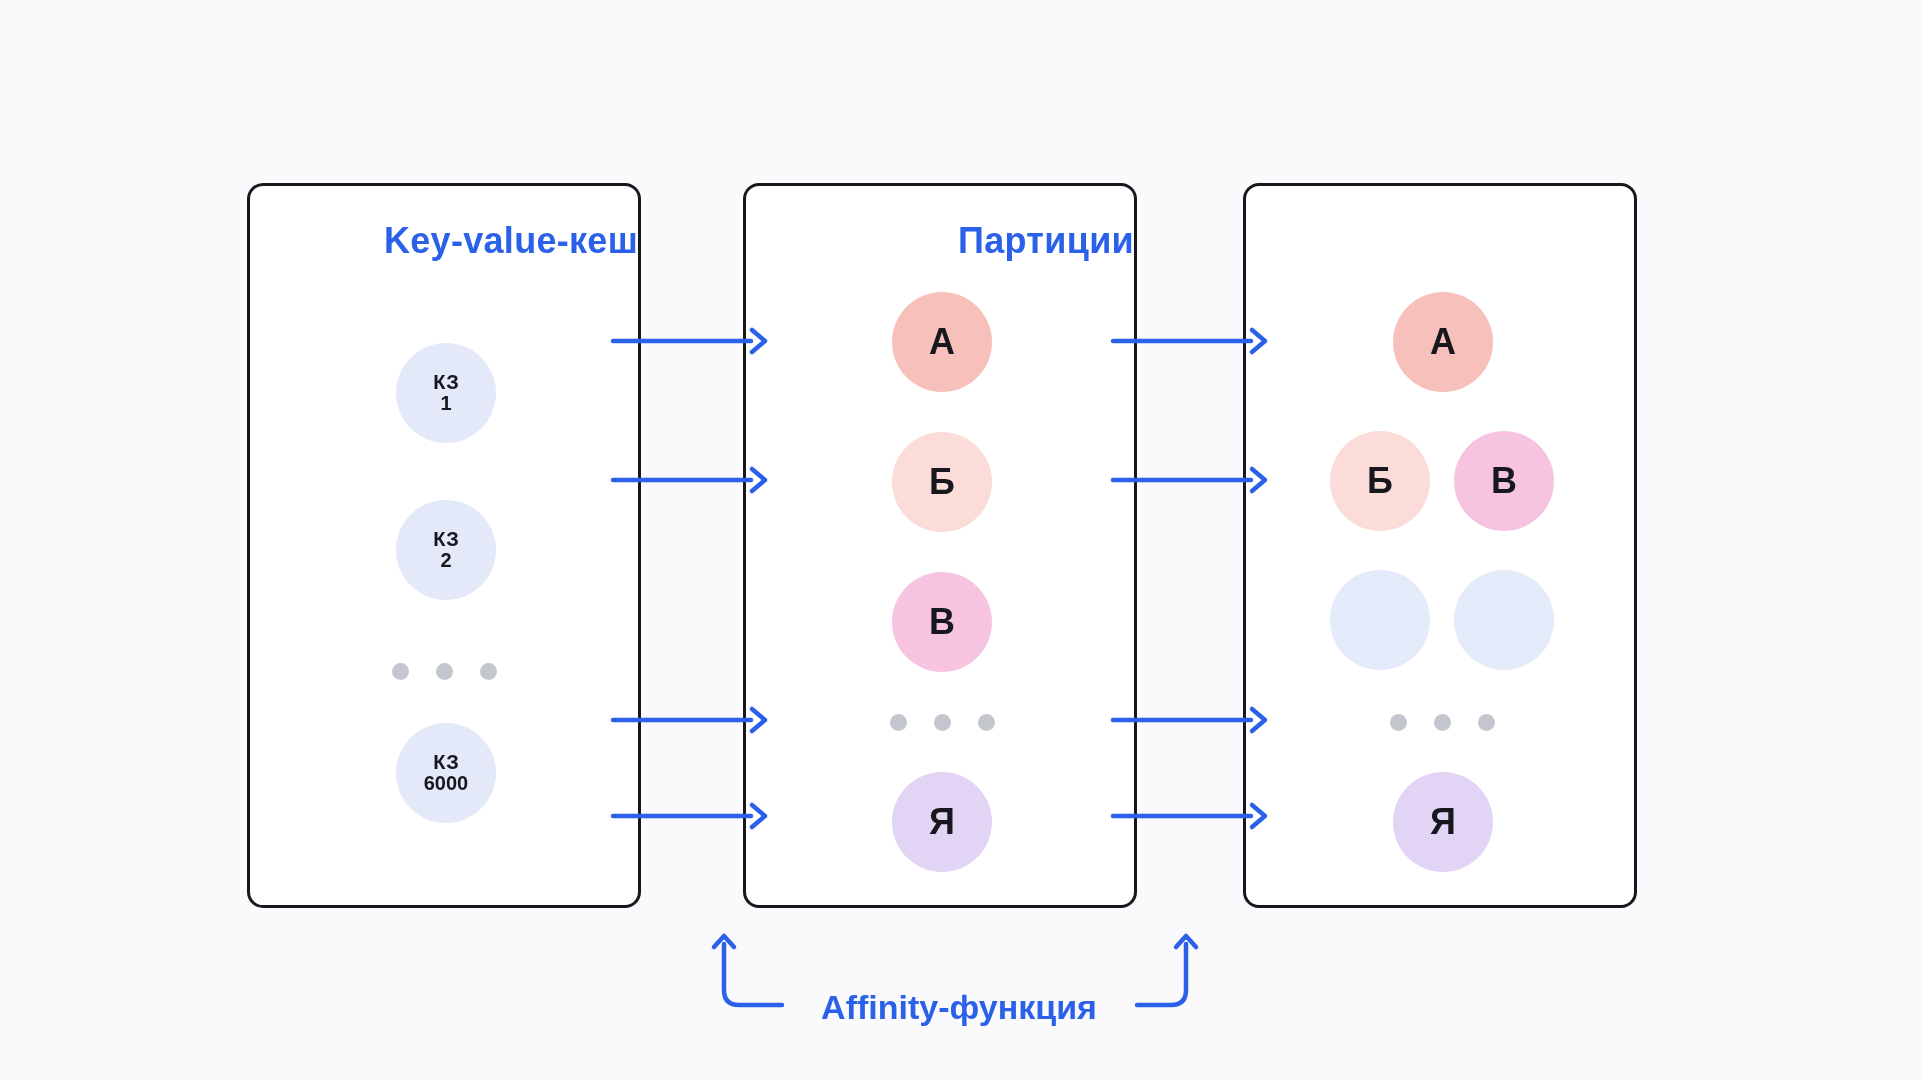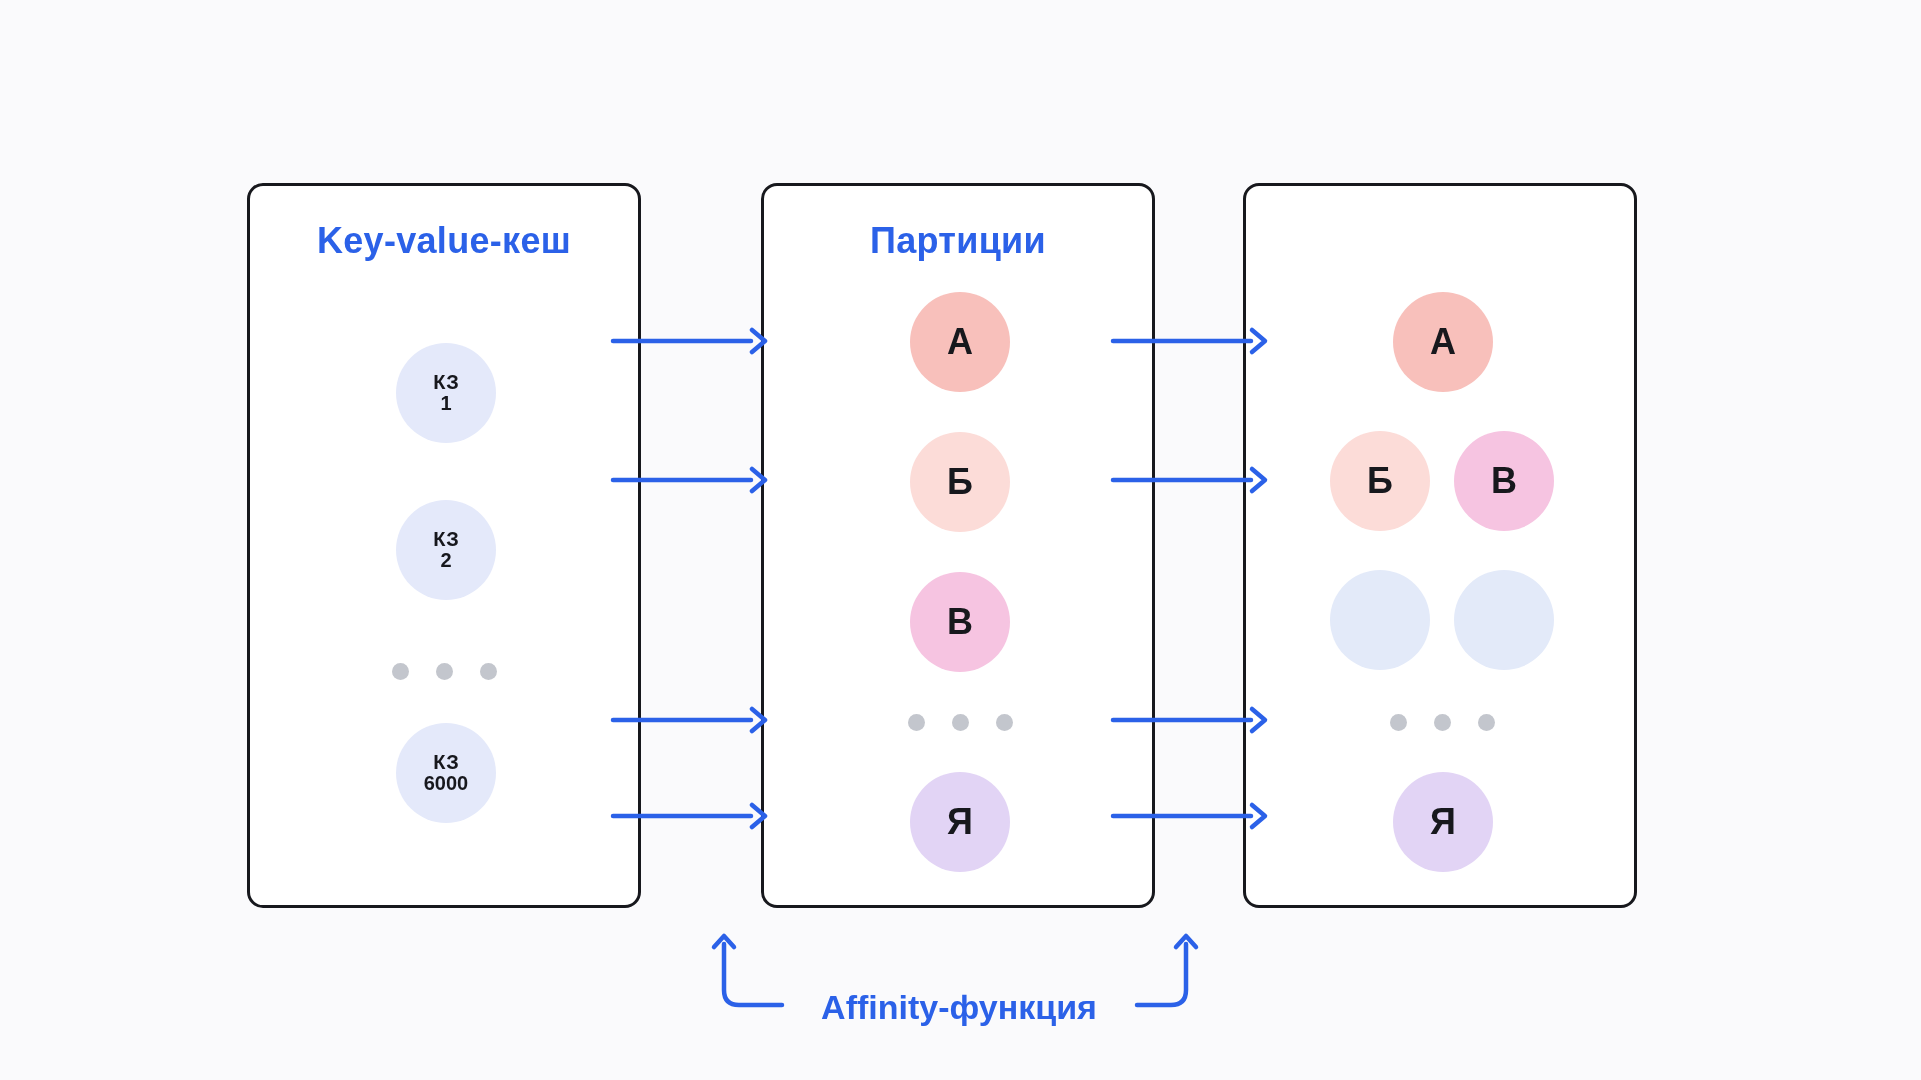--- a/index.html
+++ b/index.html
@@ -8,21 +8,21 @@
     background:var(--color-page_bg,#FAFAFC);
     font-family:"Liberation Sans","DejaVu Sans",sans-serif;
   }
   .panel{
     position:absolute;top:183px;width:394px;height:725px;box-sizing:border-box;
     background:var(--color-panel_bg,#fff);
     border:3px solid var(--color-ink,#17181D);
     border-radius:16px;
   }
   .panel-title{
-    position:absolute;left:0;right:0;top:34px;text-align:center;
+    position:absolute;left:0;right:0;top:34px;text-align:right;
     font-size:36px;font-weight:bold;color:var(--color-accent,#2B61E8);
     letter-spacing:.3px;
   }
   .circle{
     position:absolute;width:100px;height:100px;border-radius:50%;
     display:flex;flex-direction:column;align-items:center;justify-content:center;
     color:var(--color-ink,#17181D);font-weight:bold;text-align:center;
   }
   .circle .letter{font-size:36px;line-height:1;}
   .circle .kz-line{font-size:20px;line-height:1.05;}
@@ -65,21 +65,21 @@
       <span class="dot"></span>
       <span class="dot"></span>
     </div>
 
     <div class="circle fill-periwinkle" style="left:146px;top:537px;">
       <span class="kz-line">КЗ</span>
       <span class="kz-line">6000</span>
     </div>
   </div>
 
-  <div class="panel" style="left:761px;padding-left:24px;">
+  <div class="panel" style="left:743px;padding-left:24px;">
     <div class="panel-title">Партиции</div>
 
     <div class="circle fill-salmon" style="left:146px;top:106px;">
       <span class="letter">А</span>
     </div>
     <div class="circle fill-light_pink" style="left:146px;top:246px;">
       <span class="letter">Б</span>
     </div>
     <div class="circle fill-pink" style="left:146px;top:386px;">
       <span class="letter">В</span>

